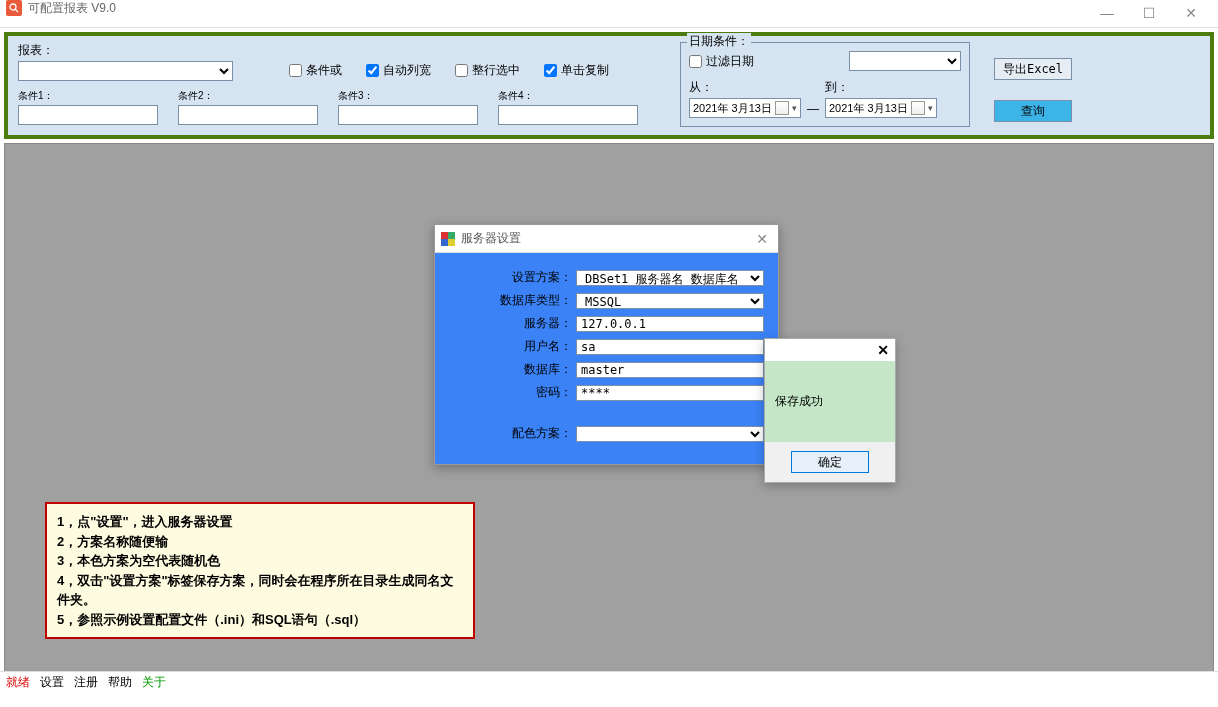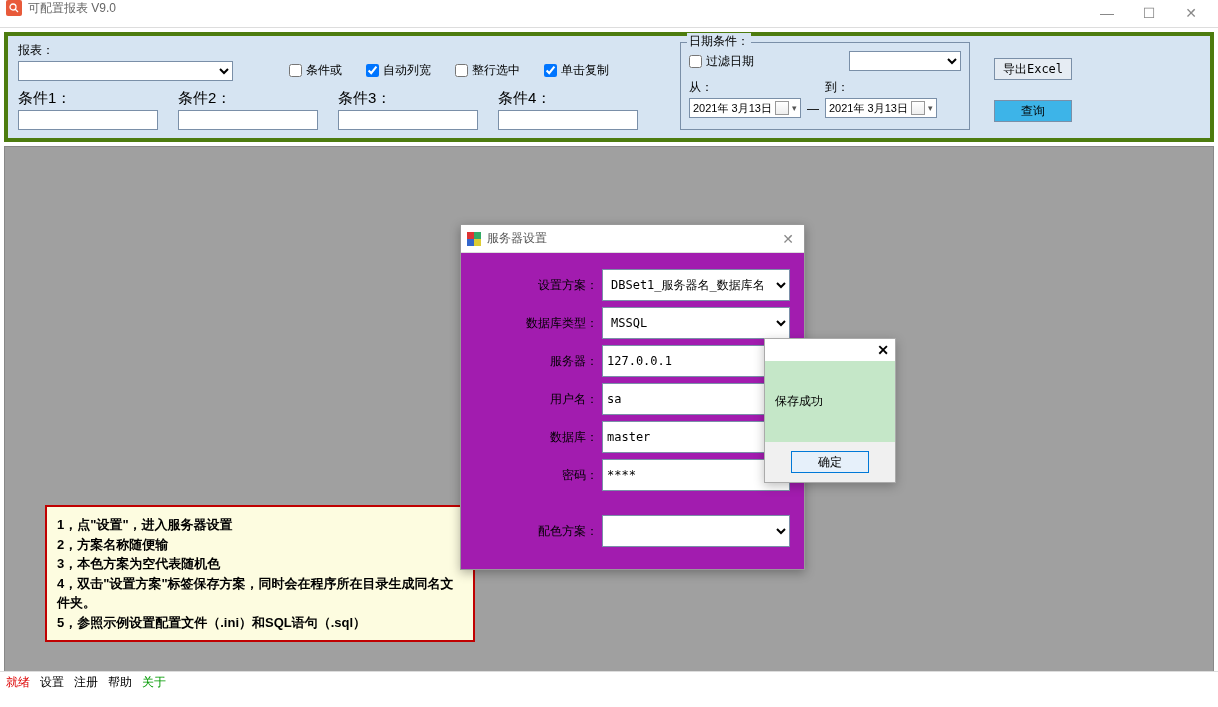--- a/index.html
+++ b/index.html
@@ -51,21 +51,21 @@
   width: 215px; height: 20px;
   background: #fff; border: 1px solid #7a8fa8;
   font-size: 12px;
 }
 .checks { display: inline-flex; align-items: center; gap: 22px; margin-left: 56px; }
 .chk { display: inline-flex; align-items: center; gap: 4px; }
 .chk input { width: 13px; height: 13px; }
 
 .conds-row { display: flex; gap: 20px; margin-top: 8px; }
 .cond { display: flex; flex-direction: column; gap: 2px; }
-.cond label { font-size: 15px; }
+.cond label { font-size: 10px; }
 .cond input {
   width: 140px; height: 20px;
   background: #fff; border: 1px solid #7a8fa8;
   font-size: 12px; padding: 0 3px;
 }
 
 .date-group {
   border: 1px solid #7a8fa8;
   padding: 6px 8px 8px 8px;
   margin-left: 22px;
@@ -129,23 +129,23 @@
   border: 2px solid #c00000;
   padding: 8px 10px;
   font-size: 13px;
   line-height: 1.5;
   font-weight: bold;
 }
 
 
 .dialog {
   position: absolute;
-  left: 460px; top: 224px;
+  left: 434px; top: 224px;
   width: 345px;
-  background: #a21caf;
+  background: #3b82f6;
   border: 1px solid #999;
   box-shadow: 0 3px 10px rgba(0,0,0,0.3);
 }
 .dialog .dlg-title {
   height: 28px; background: #fff;
   display: flex; align-items: center; padding: 0 6px;
   border-bottom: 1px solid #ddd;
 }
 .dlg-title .dlg-icon {
   width: 14px; height: 14px; margin-right: 6px;
@@ -158,21 +158,21 @@
 .dlg-icon span:nth-child(4){background:#dc3;}
 .dlg-title .t { flex: 1; color: #555; }
 .dlg-title .close { color: #888; font-size: 14px; cursor: pointer; padding: 0 4px; }
 .dialog .body { padding: 16px 14px 16px 14px; }
 .form-row {
   display: flex; align-items: center; margin-bottom: 6px;
   justify-content: flex-end;
 }
 .form-row label { margin-right: 4px; text-align: right; }
 .form-row input, .form-row select {
-  width: 188px; height: 32px;
+  width: 188px; height: 16px;
   border: 1px solid #7a8fa8;
   background: #fff; font-size: 12px;
   padding: 0 4px;
   font-family: monospace;
 }
 .form-spacer { height: 18px; }
 
 
 .msgbox {
   position: absolute;

